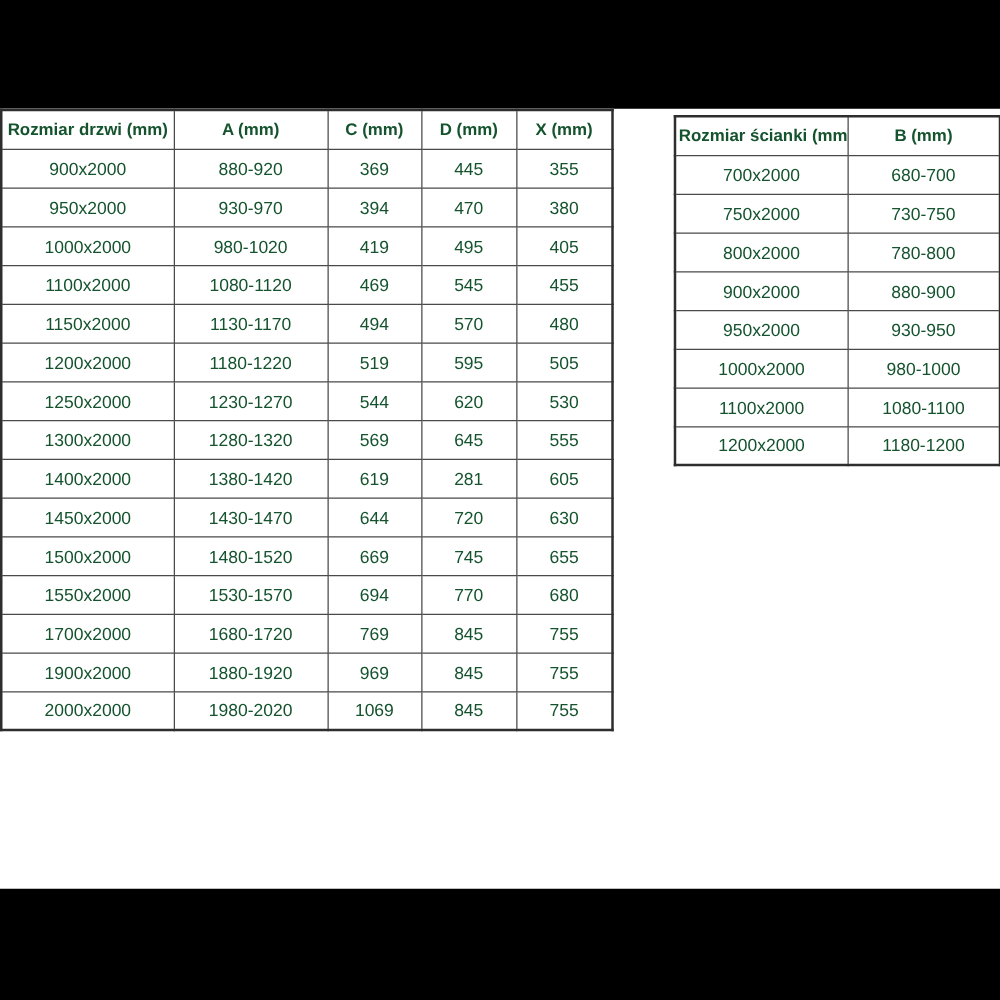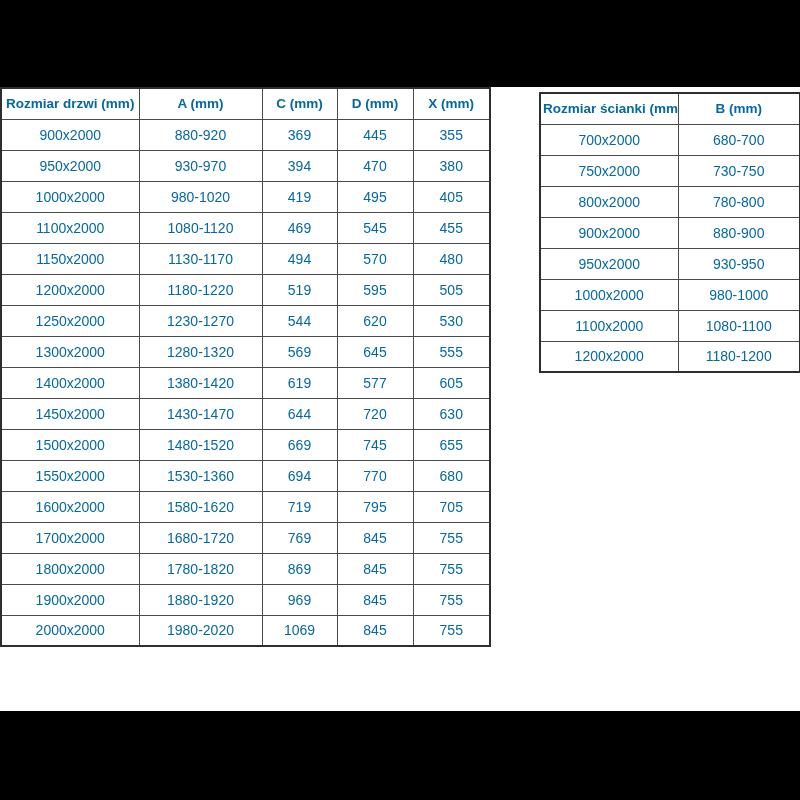--- a/index.html
+++ b/index.html
@@ -22,21 +22,21 @@
     background: #000000;
   }
   .band-top { top: 0; height: 87px; }
   .band-bottom { top: 711px; height: 89px; }
 
   table.spec-table {
     position: absolute;
     border-collapse: collapse;
     table-layout: fixed;
     background: #ffffff;
-    color: #0369a1;
+    color: #14532d;
     font-size: 14px;
     border: 2px solid #2e2e2e;
   }
   table.spec-table th,
   table.spec-table td {
     border: 1px solid #4a4a4a;
     text-align: center;
     vertical-align: middle;
     padding: 0 2px;
     overflow: hidden;
@@ -128,62 +128,48 @@
           <td>1300x2000</td>
           <td>1280-1320</td>
           <td>569</td>
           <td>645</td>
           <td>555</td>
         </tr>
         <tr>
           <td>1400x2000</td>
           <td>1380-1420</td>
           <td>619</td>
-          <td>577</td>
+          <td>281</td>
           <td>605</td>
         </tr>
         <tr>
           <td>1450x2000</td>
           <td>1430-1470</td>
           <td>644</td>
           <td>720</td>
           <td>630</td>
         </tr>
         <tr>
           <td>1500x2000</td>
           <td>1480-1520</td>
           <td>669</td>
           <td>745</td>
           <td>655</td>
         </tr>
         <tr>
           <td>1550x2000</td>
-          <td>1530-1360</td>
+          <td>1530-1570</td>
           <td>694</td>
           <td>770</td>
           <td>680</td>
         </tr>
         <tr>
-          <td>1600x2000</td>
-          <td>1580-1620</td>
-          <td>719</td>
-          <td>795</td>
-          <td>705</td>
-        </tr>
-        <tr>
           <td>1700x2000</td>
           <td>1680-1720</td>
           <td>769</td>
-          <td>845</td>
-          <td>755</td>
-        </tr>
-        <tr>
-          <td>1800x2000</td>
-          <td>1780-1820</td>
-          <td>869</td>
           <td>845</td>
           <td>755</td>
         </tr>
         <tr>
           <td>1900x2000</td>
           <td>1880-1920</td>
           <td>969</td>
           <td>845</td>
           <td>755</td>
         </tr>

